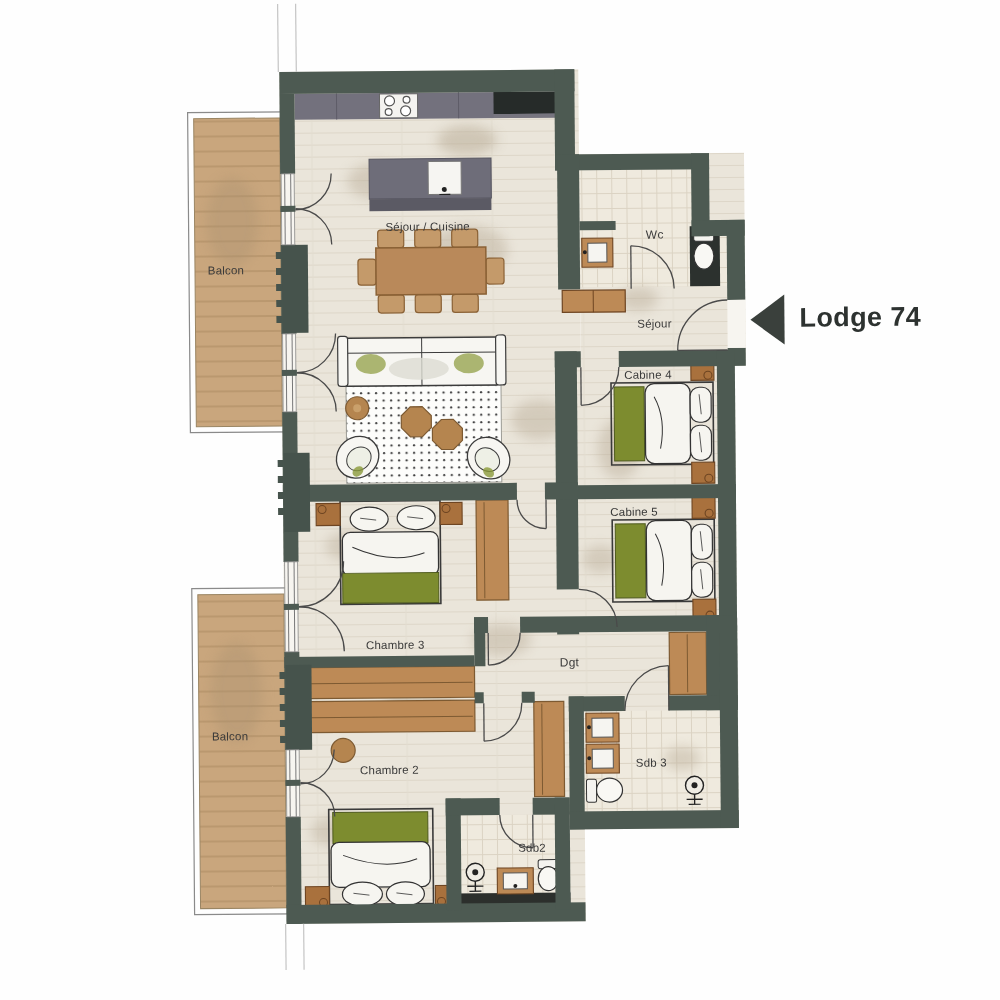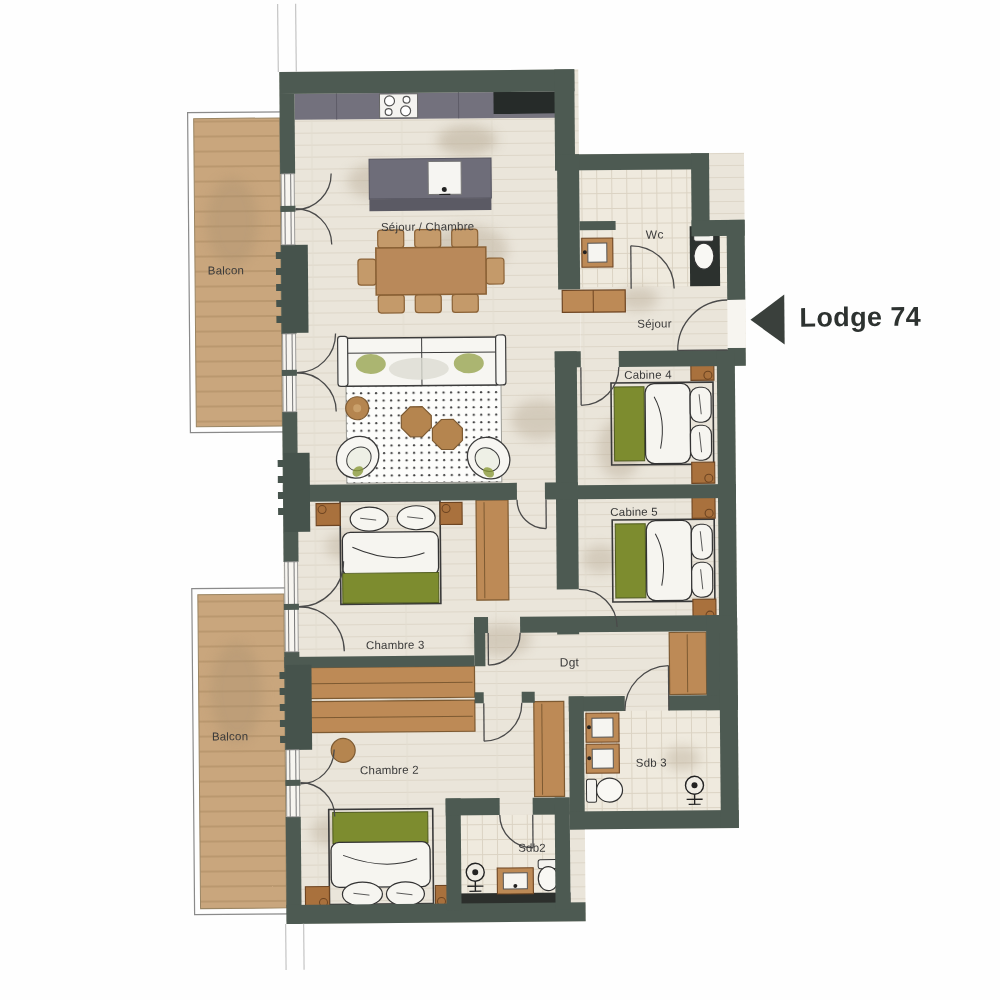--- a/index.html
+++ b/index.html
@@ -412,21 +412,21 @@
       <line x1="282" y1="2" x2="282" y2="70"></line>
       <line x1="300" y1="2" x2="300" y2="70"></line>
       <line x1="282" y1="922" x2="282" y2="968"></line>
       <line x1="300" y1="922" x2="300" y2="968"></line>
     </g>
 
     <polygon points="752,322 786,297 786,347" fill="#3a403c"></polygon>
   </svg>
 
   <div class="lbl" style="left:228px;top:268px">Balcon</div>
-  <div class="lbl" style="left:430px;top:226px">Séjour / Chambre</div>
+  <div class="lbl" style="left:430px;top:226px">Séjour / Cuisine</div>
   <div class="lbl lbl-sm" style="left:657px;top:236px">Wc</div>
   <div class="lbl" style="left:656px;top:325px">Séjour</div>
   <div class="lbl" style="left:649px;top:376px">Cabine 4</div>
   <div class="lbl" style="left:634px;top:513px">Cabine 5</div>
   <div class="lbl" style="left:394px;top:644px">Chambre 3</div>
   <div class="lbl lbl-sm" style="left:568px;top:663px">Dgt</div>
   <div class="lbl" style="left:387px;top:769px">Chambre 2</div>
   <div class="lbl" style="left:649px;top:764px">Sdb 3</div>
   <div class="lbl" style="left:529px;top:848px">Sdb2</div>
   <div class="lbl" style="left:228px;top:734px">Balcon</div>

